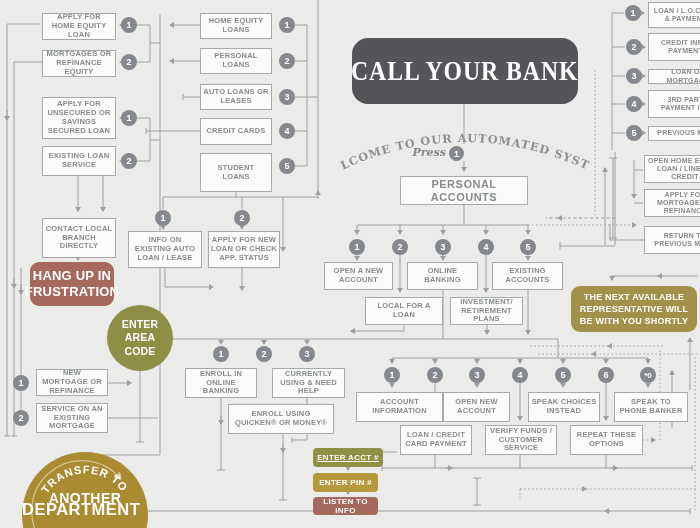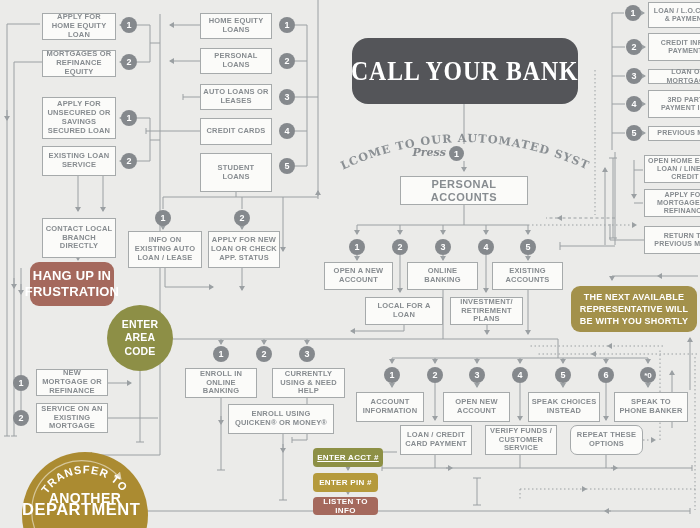--- a/index.html
+++ b/index.html
@@ -72,27 +72,27 @@
   #b-r6{left:644px;top:155px;width:82px;height:28px;}
   #b-r7{left:644px;top:189px;width:82px;height:28px;}
   #b-r8{left:644px;top:226px;width:82px;height:28px;}
   #b-rep{left:571px;top:286px;width:126px;height:46px;}
   #b-eob{left:185px;top:368px;width:72px;height:30px;}
   #b-cun{left:272px;top:368px;width:73px;height:30px;}
   #b-euq{left:228px;top:404px;width:106px;height:30px;}
   #b-eacct{left:313px;top:448px;width:70px;height:19px;}
   #b-epin{left:313px;top:473px;width:65px;height:19px;}
   #b-lti{left:313px;top:497px;width:65px;height:18px;}
-  #b-ai{left:356px;top:392px;width:68px;height:30px;}
+  #b-ai{left:356px;top:392px;width:87px;height:30px;}
   #b-ona2{left:443px;top:392px;width:67px;height:30px;}
   #b-sci{left:528px;top:392px;width:72px;height:30px;}
   #b-spb{left:614px;top:392px;width:74px;height:30px;}
   #b-lcp{left:400px;top:425px;width:72px;height:30px;}
   #b-vf{left:485px;top:425px;width:72px;height:30px;}
-  #b-rto{left:570px;top:425px;width:73px;height:30px;border-radius:7px;}
+  #b-rto{left:570px;top:425px;width:73px;height:30px;}
   
   #k-ahe{left:121px;top:17px;} #k-mre{left:121px;top:54px;}
   #k-aul{left:121px;top:110px;} #k-els{left:121px;top:153px;}
   #k-nmr{left:13px;top:375px;} #k-sem{left:13px;top:410px;}
   #k-hel{left:279px;top:17px;} #k-pl{left:279px;top:53px;}
   #k-all{left:279px;top:89px;} #k-cc{left:279px;top:123px;}
   #k-sl{left:279px;top:158px;}
   #k-iea{left:155px;top:210px;} #k-anl{left:234px;top:210px;}
   #k-m1{left:349px;top:239px;} #k-m2{left:392px;top:239px;}
   #k-m3{left:435px;top:239px;} #k-m4{left:478px;top:239px;}

